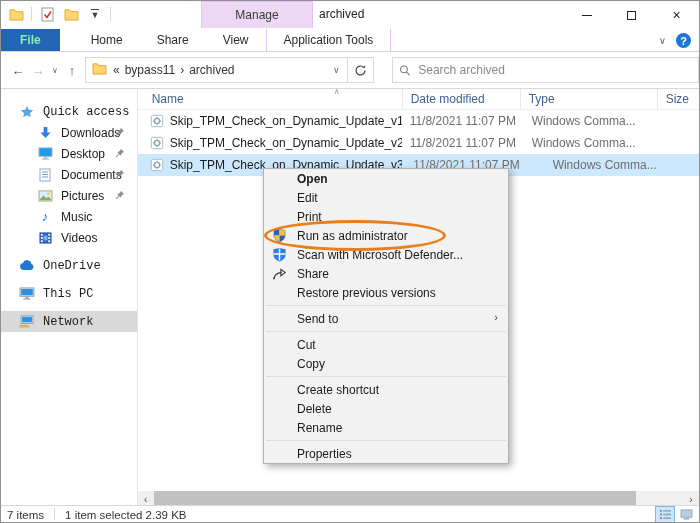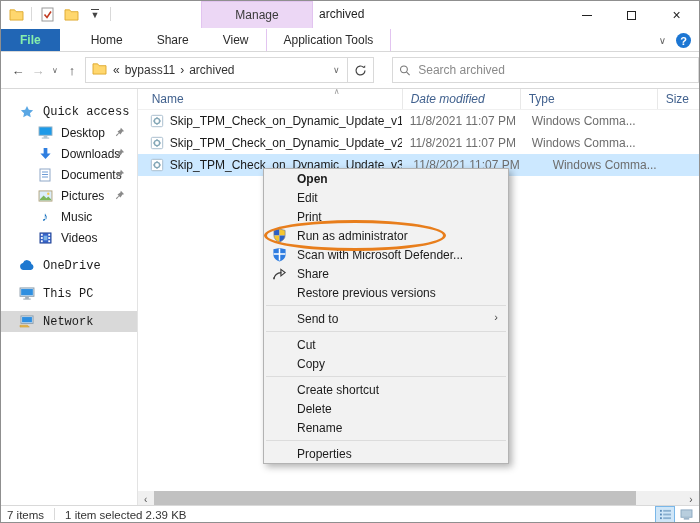--- a/index.html
+++ b/index.html
@@ -55,21 +55,21 @@
   .side-item.lvl1 { padding-left:36px; }
   .side-item.selected { background:#d9d9d9; }
   .side-item .pin { position:absolute; right:12px; top:4px; }
   .side-gap { height:7px; }
 
   .content { position:relative; flex:1; background:#fff; }
   .colheads { position:relative; height:21px; display:flex; align-items:center; color:#41618e; border-bottom:1px solid #f0f0f0; }
   .colheads .col { position:relative; height:100%; display:flex; align-items:center; padding-left:14px; }
   .colheads .col + .col { border-left:1px solid #e8e8e8; padding-left:8px; }
   .col.c-name { width:264px; }
-  .col.c-date { width:118px;font-style:italic; }
+  .col.c-date { width:118px; }
   .col.c-type { width:137px; }
   .col.c-size { flex:1; justify-content:flex-end; padding-right:10px; }
   .sort-chev { position:absolute; left:196px; top:-2px; color:#9a9a9a; font-size:8px; }
 
   .filerow { height:22px; display:flex; align-items:center; }
   .filerow.selected { background:#cce8ff;text-align:right; }
   .filerow .cell { overflow:hidden; white-space:nowrap; }
   .cell.name { width:264px; display:flex; align-items:center; padding-left:12px; color:#1b1b1b; }
   .cell.name .fic { margin-right:6px; flex:none; display:flex; }
   .cell.date { width:118px; padding-left:8px; color:#6d6d6d; }
@@ -210,38 +210,38 @@
       <div class="side-item lvl0">
         <span class="ic">
             <svg width="14" height="14" viewBox="0 0 16 16">
               <path d="M8 1l2.1 4.4 4.9.6-3.6 3.3.9 4.8L8 11.7l-4.3 2.4.9-4.8L1 6l4.9-.6z" fill="#5aa7e4"></path>
             </svg>
           </span>
         <span>Quick access</span>
       </div>
       <div class="side-item lvl1">
         <span class="ic">
+            <svg width="13" height="14" viewBox="0 0 14 15">
+              <path d="M5 1h4v6h3.5L7 13 1.5 7H5z" fill="#2f7fe0"></path>
+            </svg>
+          </span>
+        <span>Downloads</span>
+        <span class="pin"><svg width="10" height="10" viewBox="0 0 12 12">
+              <path d="M7 1l4 4-2 .5L6.5 9 5 7.5 2 11 1 10l3.5-3L3 5.5 6.5 3z" fill="#8a8a8a"></path>
+            </svg></span>
+      </div>
+      <div class="side-item lvl1">
+        <span class="ic">
             <svg width="15" height="13" viewBox="0 0 16 14">
               <rect x="1" y="1" width="14" height="9" fill="#1d9ae8" stroke="#9ab4c4"></rect>
               <rect x="6" y="11" width="4" height="1.5" fill="#9ab4c4"></rect>
               <rect x="4" y="12.5" width="8" height="1" fill="#9ab4c4"></rect>
             </svg>
           </span>
         <span>Desktop</span>
-        <span class="pin"><svg width="10" height="10" viewBox="0 0 12 12">
-              <path d="M7 1l4 4-2 .5L6.5 9 5 7.5 2 11 1 10l3.5-3L3 5.5 6.5 3z" fill="#8a8a8a"></path>
-            </svg></span>
-      </div>
-      <div class="side-item lvl1">
-        <span class="ic">
-            <svg width="13" height="14" viewBox="0 0 14 15">
-              <path d="M5 1h4v6h3.5L7 13 1.5 7H5z" fill="#2f7fe0"></path>
-            </svg>
-          </span>
-        <span>Downloads</span>
         <span class="pin"><svg width="10" height="10" viewBox="0 0 12 12">
               <path d="M7 1l4 4-2 .5L6.5 9 5 7.5 2 11 1 10l3.5-3L3 5.5 6.5 3z" fill="#8a8a8a"></path>
             </svg></span>
       </div>
       <div class="side-item lvl1">
         <span class="ic">
             <svg width="12" height="14" viewBox="0 0 12 14">
               <rect x="1" y="1" width="10" height="12" fill="#fff" stroke="#8fa8c8"></rect>
               <line x1="3" y1="4" x2="9" y2="4" stroke="#6d9bd4"></line>
               <line x1="3" y1="6.5" x2="9" y2="6.5" stroke="#6d9bd4"></line>

